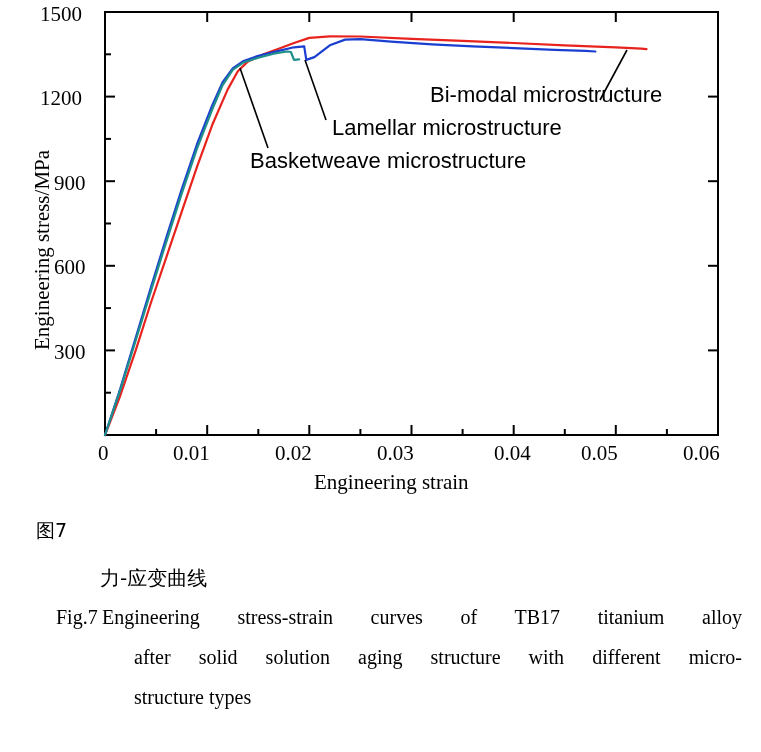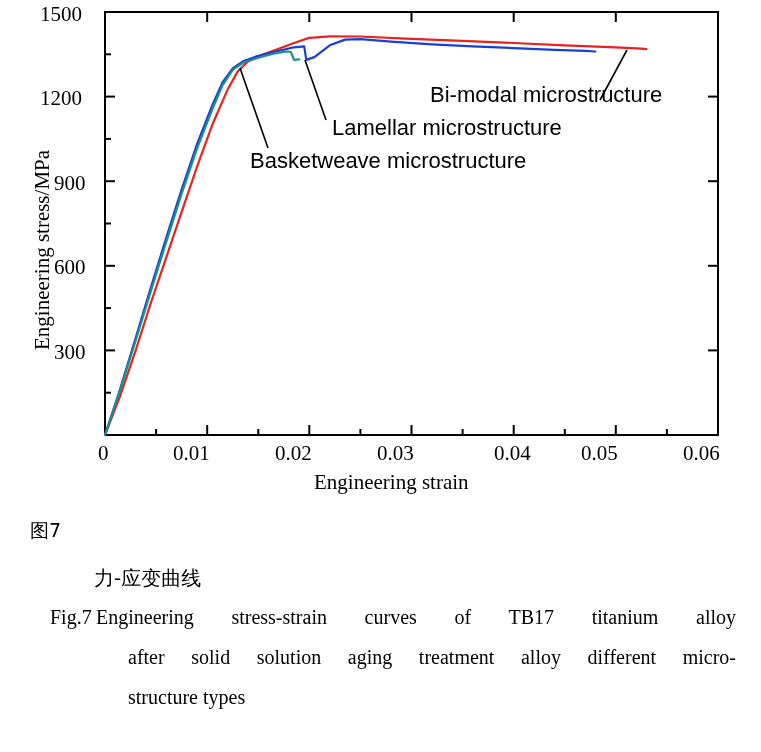--- a/index.html
+++ b/index.html
@@ -54,21 +54,21 @@
   .annot {
     position: absolute;
     font-size: 22px;
     font-family: Liberation Sans, sans-serif;
     white-space: nowrap;
   }
 
   
   #caption {
     position: absolute;
-    left: 0;
+    left: 6px;
     top: 500px;
     width: 702px;
     height: 252px;
     padding: 0;
   }
   .cap-cn {
     font-family: "DejaVu Sans", sans-serif;
     font-size: 19px;
   }
   .cn-line1-label {
@@ -210,15 +210,15 @@
   <div class="annot" style="left:430px; top:82px;">Bi-modal microstructure</div>
   <div class="annot" style="left:250px; top:148px;">Basketweave microstructure</div>
   <div class="annot" style="left:332px; top:115px;">Lamellar microstructure</div>
 </div>
 
 <div id="caption">
   <div class="cn-line1-label cap-cn">图7</div>
   <div class="cn-line2 cap-cn">力-应变曲线</div>
   <div class="en-label">Fig.7</div>
   <div class="en-line1">Engineering stress-strain curves of TB17 titanium alloy</div>
-  <div class="en-line2">after solid solution aging treatment alloy different micro-</div>
+  <div class="en-line2">after solid solution aging structure with different micro-</div>
   <div class="en-line3">structure types</div>
 </div>
 
 </body></html>

